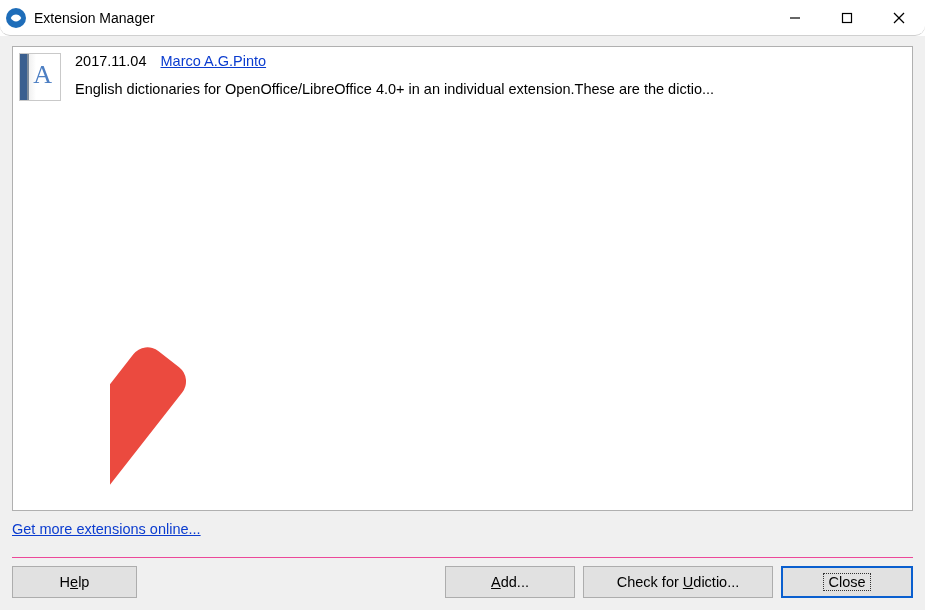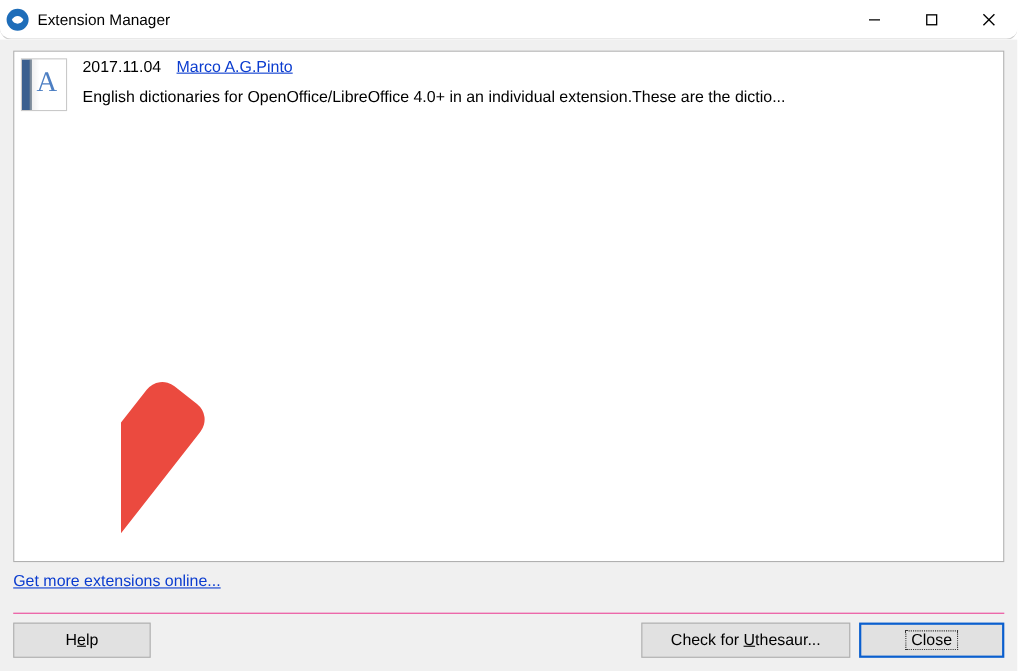--- a/index.html
+++ b/index.html
@@ -83,22 +83,25 @@
 
   <div class="below-list">
     <a href="#" class="link-more">Get more extensions online...</a>
   </div>
 
   <div class="btn-bar">
     <div class="btn btn-help">
       <span><span>H</span><span class="u">e</span><span>lp</span></span>
     </div>
     <div class="spacer"></div>
+    <div class="btn btn-add">
+      <span><span></span><span class="u">A</span><span>dd...</span></span>
+    </div>
     <div class="btn btn-upd">
-      <span><span>Check for </span><span class="u">U</span><span>thesaur...</span></span>
+      <span><span>Check for </span><span class="u">U</span><span>dictio...</span></span>
     </div>
     <div class="btn btn-close">
       <span class="btn-close-inner">Close</span>
     </div>
   </div>
 
   <svg class="arrow" viewBox="0 0 340 260">
     <g transform="rotate(38 30 30)">
       <rect x="20" y="10" width="62" height="230" rx="18" fill="#EB4A3F"></rect>
       <polygon points="-32,225 134,225 51,322" fill="#EB4A3F"></polygon>

